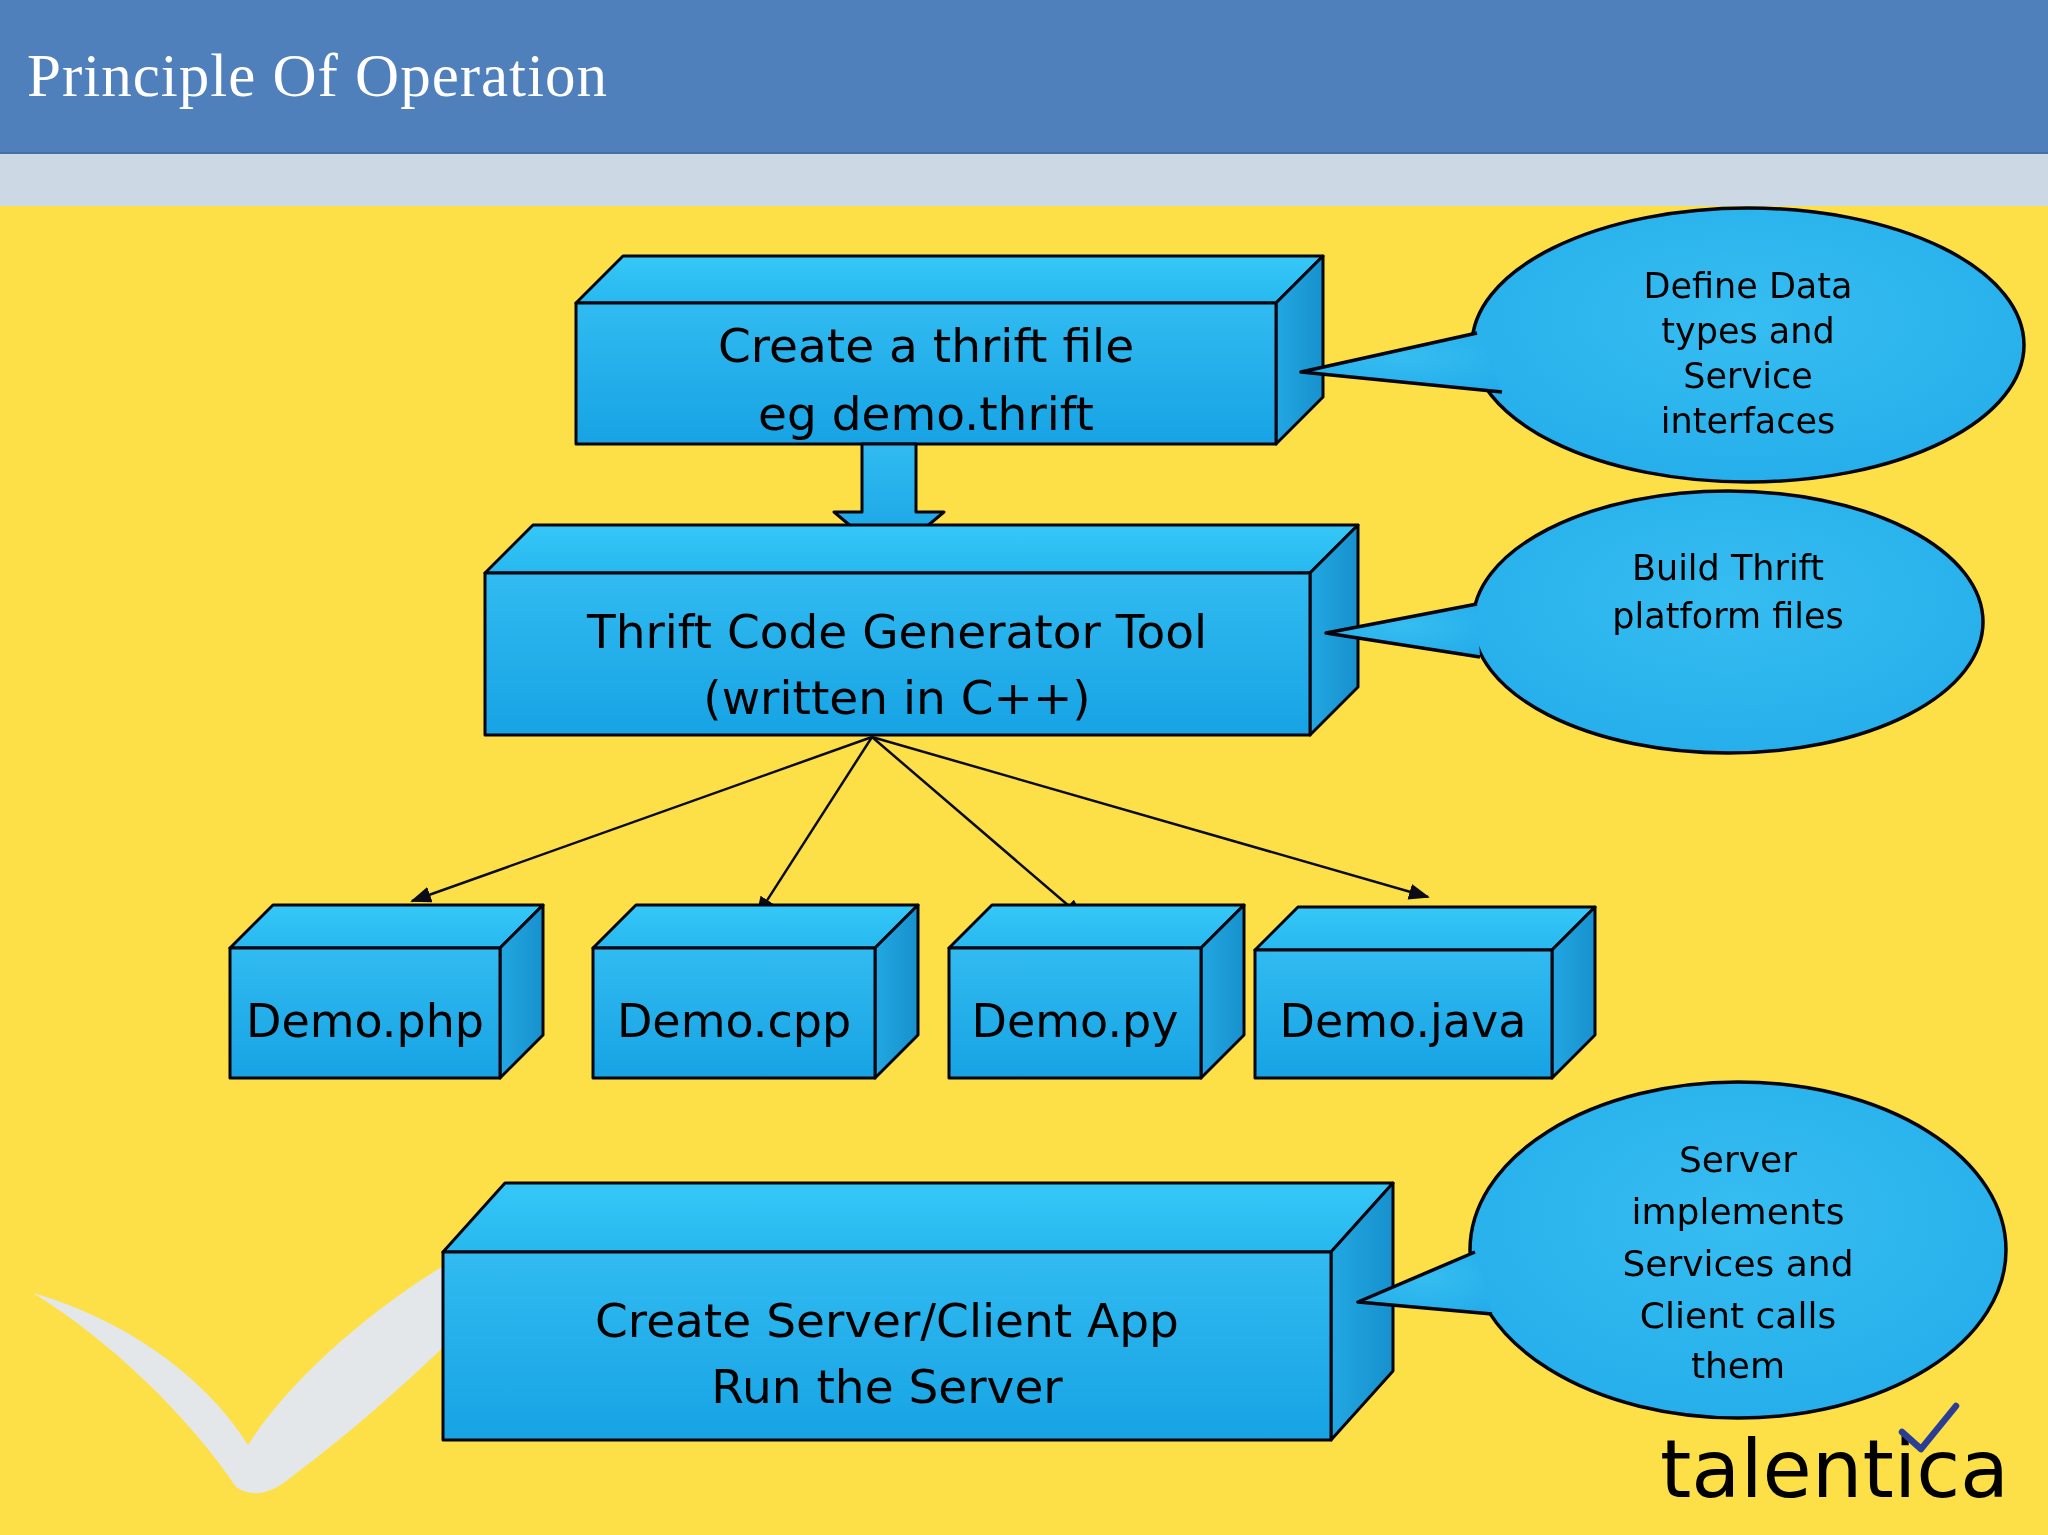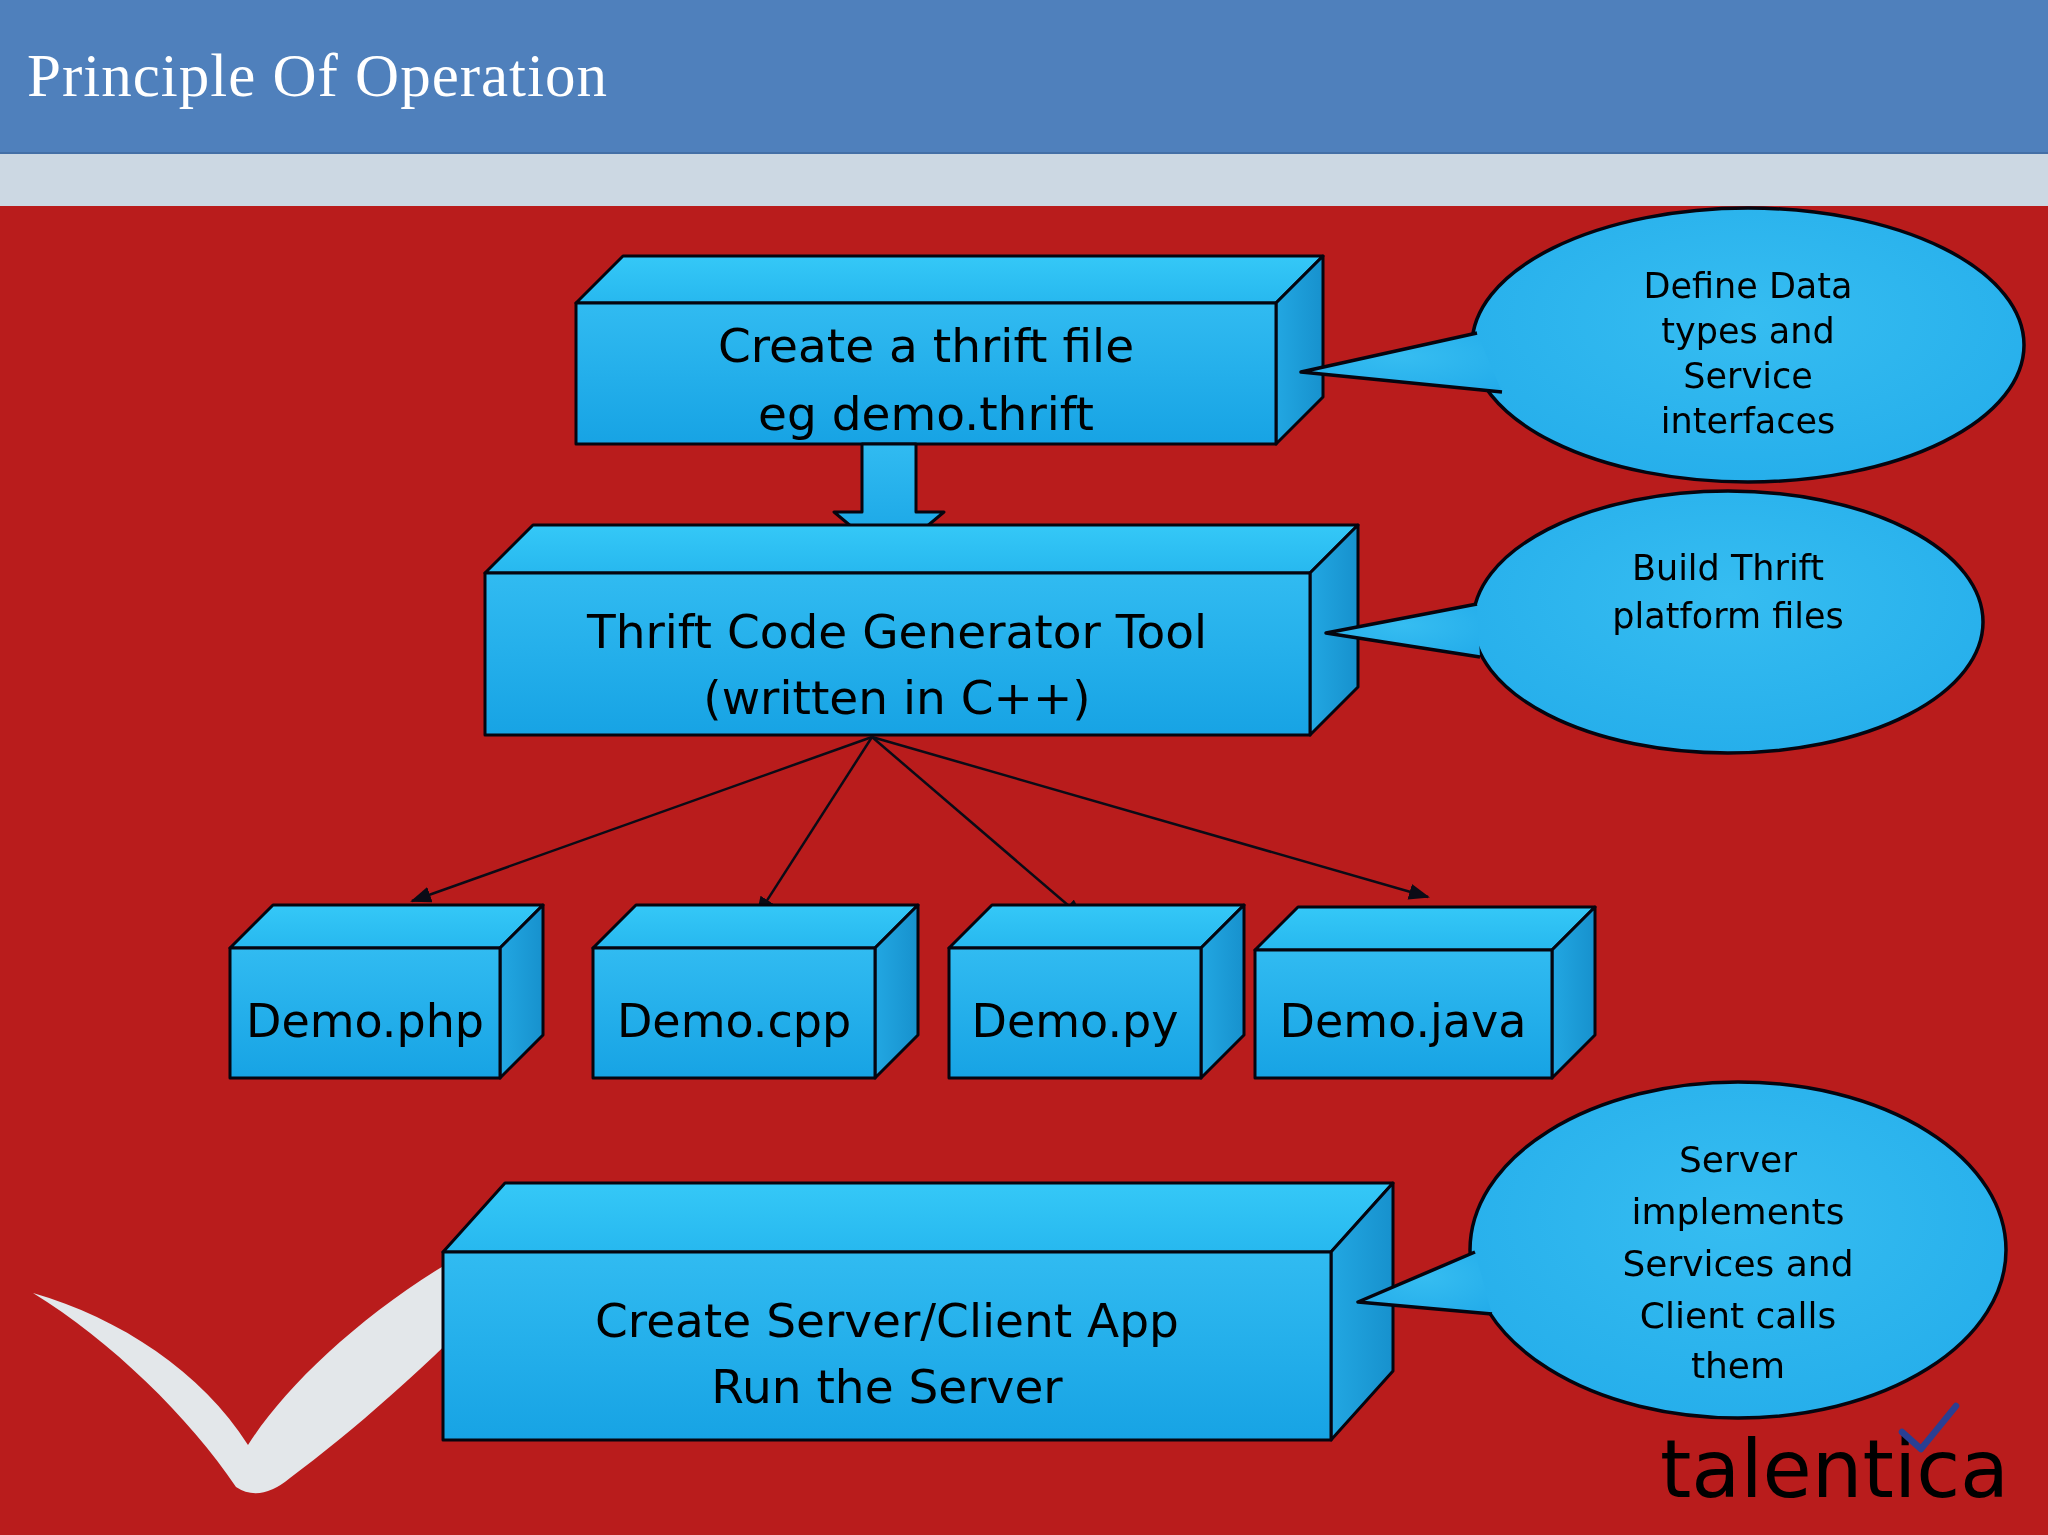--- a/index.html
+++ b/index.html
@@ -1,16 +1,16 @@
 <!DOCTYPE html>
 <html><head>
 <meta charset="utf-8">
 <style>
   html,body{margin:0;padding:0;background:#ffffff;}
-  .slide{position:relative;width:2048px;height:1535px;background:#b91c1c;overflow:hidden;
+  .slide{position:relative;width:2048px;height:1535px;background:#fde047;overflow:hidden;
          font-family:"DejaVu Sans",sans-serif;}
   .header{position:absolute;left:0;top:0;width:2048px;height:152px;background:#4f80bc;
           display:flex;align-items:center;border-bottom:2px solid #436fa6;}
   .header .title{color:#ffffff;font-family:"Liberation Serif","DejaVu Serif",serif;
           font-size:61px;padding-left:27px;letter-spacing:1px;}
   .band{position:absolute;left:0;top:154px;width:2048px;height:52px;background:#ccd8e3;}
   svg{position:absolute;left:0;top:0;}
   text{font-family:"DejaVu Sans",sans-serif;fill:#000000;}
 </style>
 </head>

